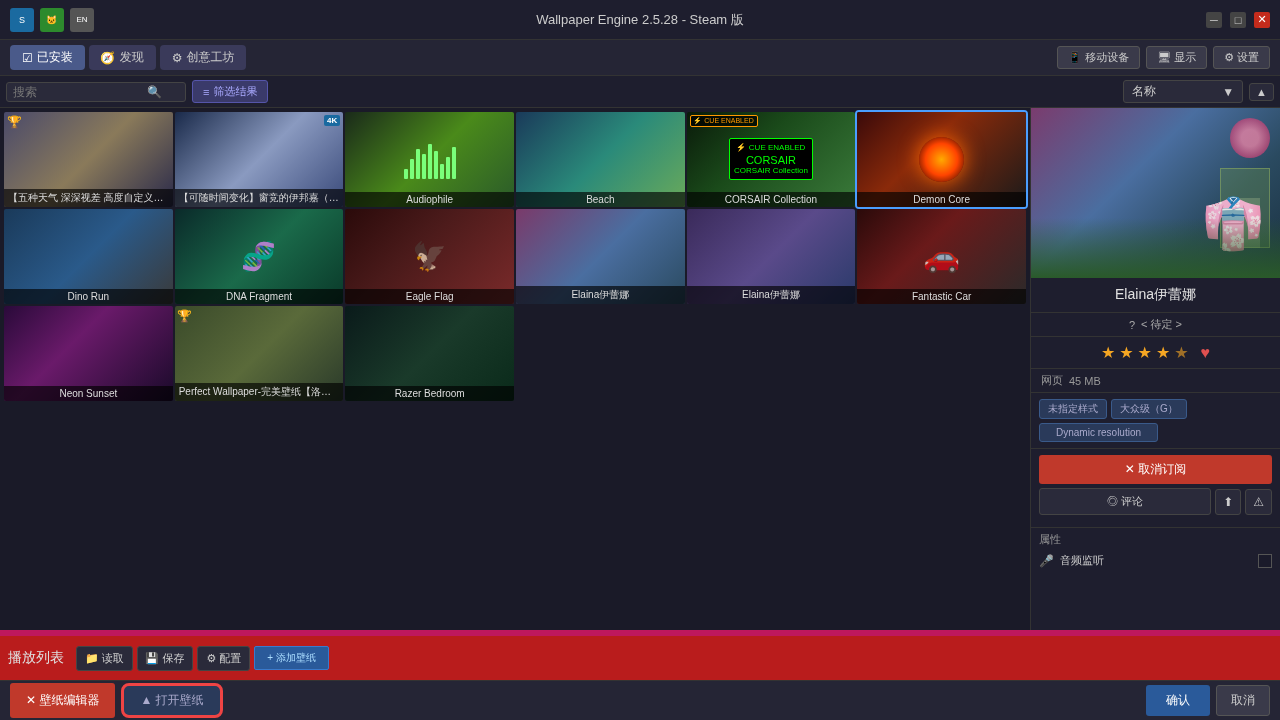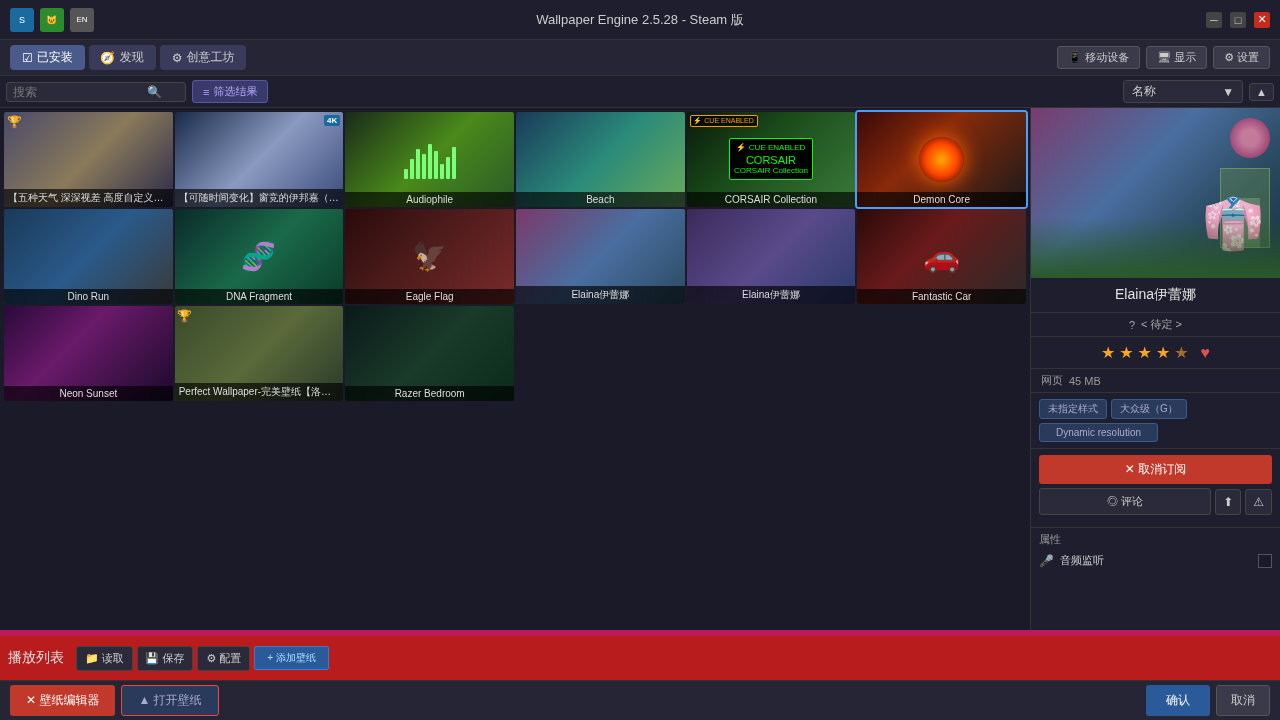--- a/index.html
+++ b/index.html
@@ -491,22 +491,22 @@
       padding: 6px 16px;
       color: white;
       cursor: pointer;
       font-size: 12px;
       display: flex;
       align-items: center;
       gap: 4px;
     }
     .open-btn {
       background: #2a3a5a;
-      border: 1px solid #ef4444;
-      border-radius: 3px;
+      border: 3px solid #ef4444;
+      border-radius: 8px;
       padding: 6px 16px;
       color: #aac;
       cursor: pointer;
       font-size: 12px;
       display: flex;
       align-items: center;
       gap: 4px;
     }
     .bottom-right {
       margin-left: auto;

